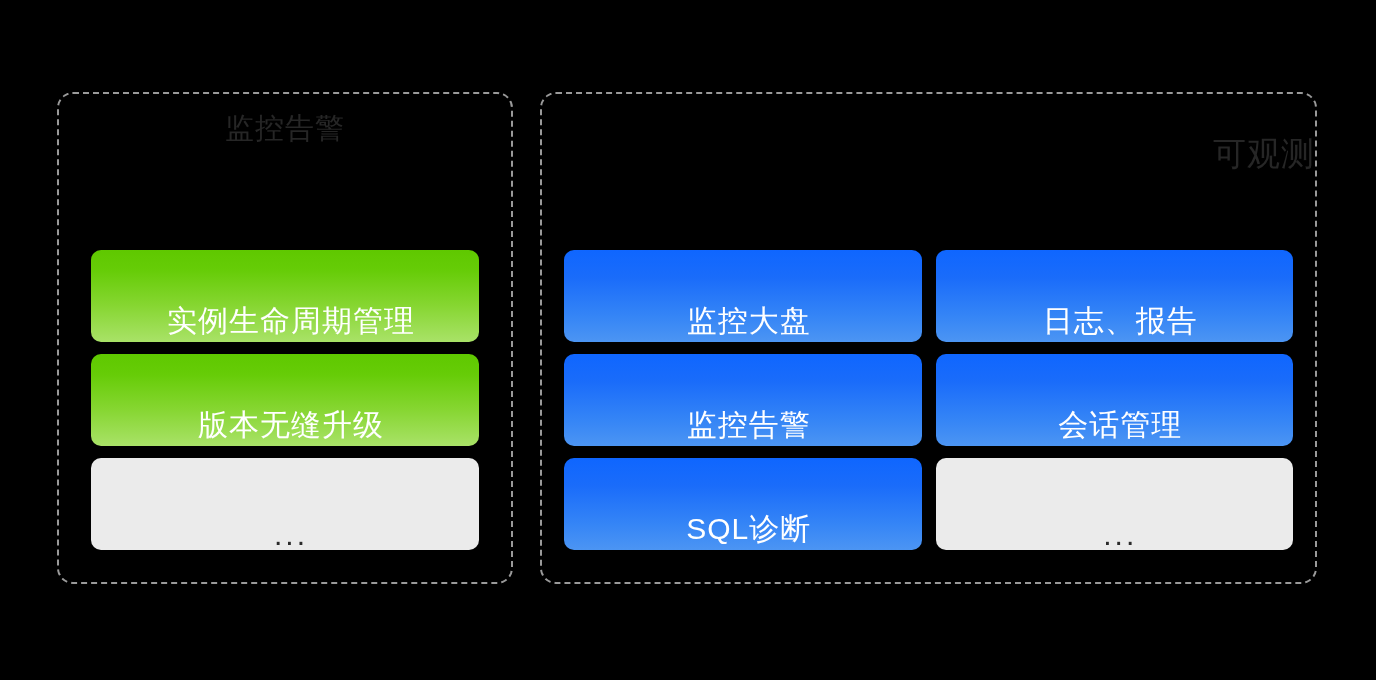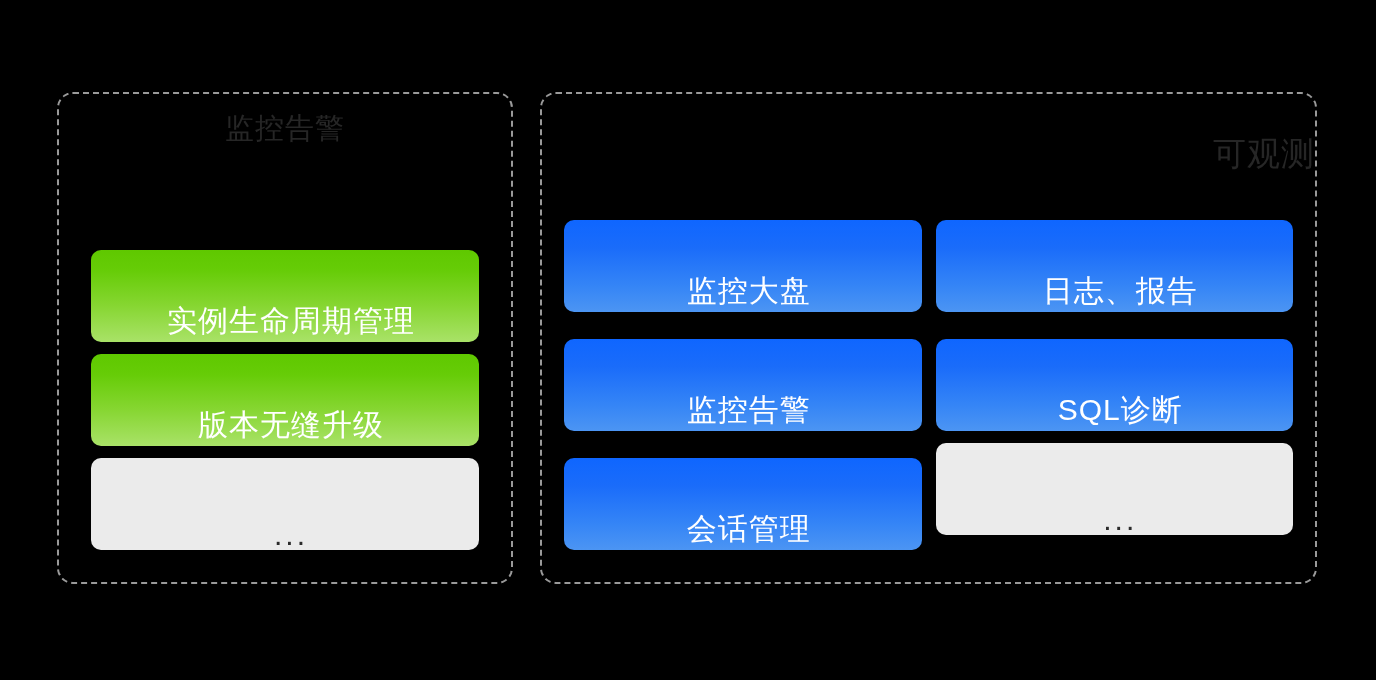--- a/index.html
+++ b/index.html
@@ -94,21 +94,20 @@
     box-sizing: border-box;
     user-select: none;
     padding-left: 12px;
   }
 
   .card.green {
     background: linear-gradient(180deg, #5fc800 0%, #66cc07 22%, #86d631 60%, #a9e268 100%);
   }
   .card.blue {
     background: linear-gradient(180deg, #0f66ff 0%, #1a6cfa 30%, #3585f6 72%, #4c95f3 100%);
-    margin-top: 15px;
   }
   .card.gray {
     background: #ebebeb;
     color: #2b2b2b;
   }
   .card.gray .card-label {
     font-size: 30px;
     letter-spacing: 3px;
     line-height: 0.6;
     position: relative;
@@ -151,25 +150,25 @@
 
       <div class="card blue">
         <span class="card-label">日志、报告</span>
       </div>
 
       <div class="card blue">
         <span class="card-label">监控告警</span>
       </div>
 
       <div class="card blue">
-        <span class="card-label">SQL诊断</span>
+        <span class="card-label">会话管理</span>
       </div>
 
       <div class="card blue">
-        <span class="card-label">会话管理</span>
+        <span class="card-label">SQL诊断</span>
       </div>
 
       <div class="card gray">
         <span class="card-label">...</span>
       </div>
 
     </div>
   </div>
 
 </div>

